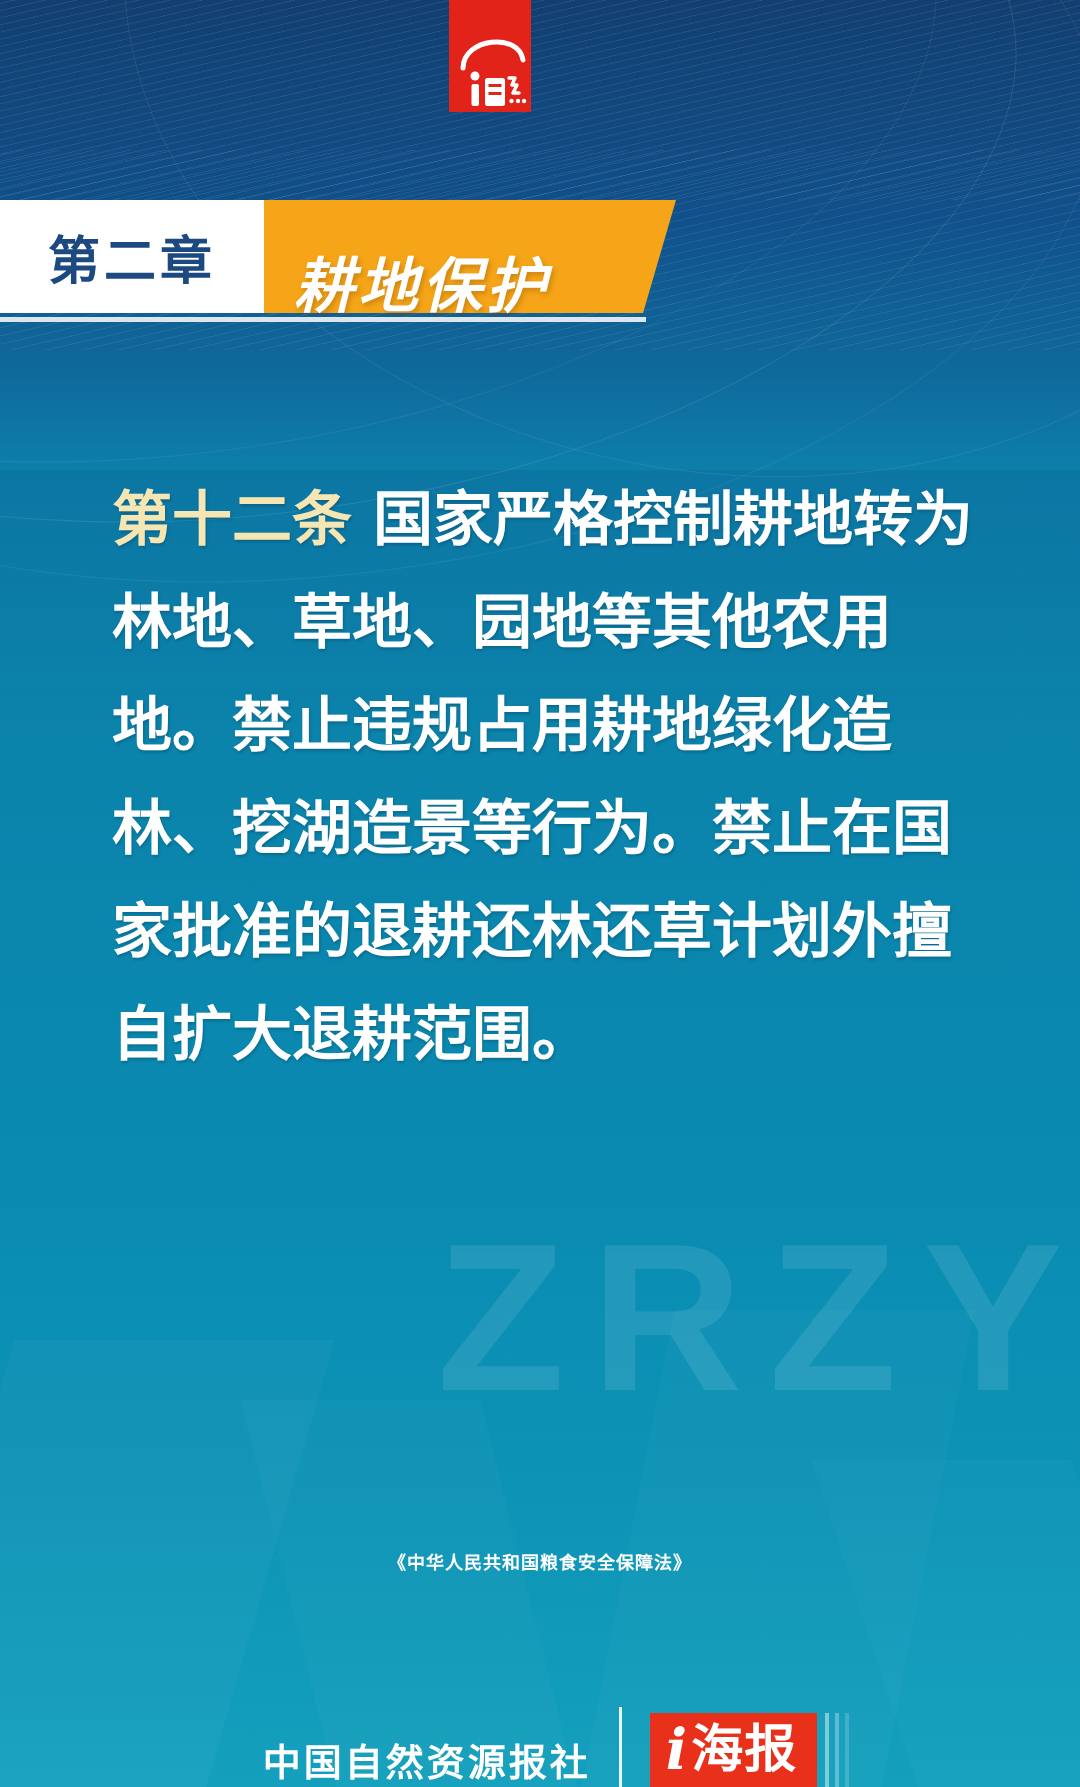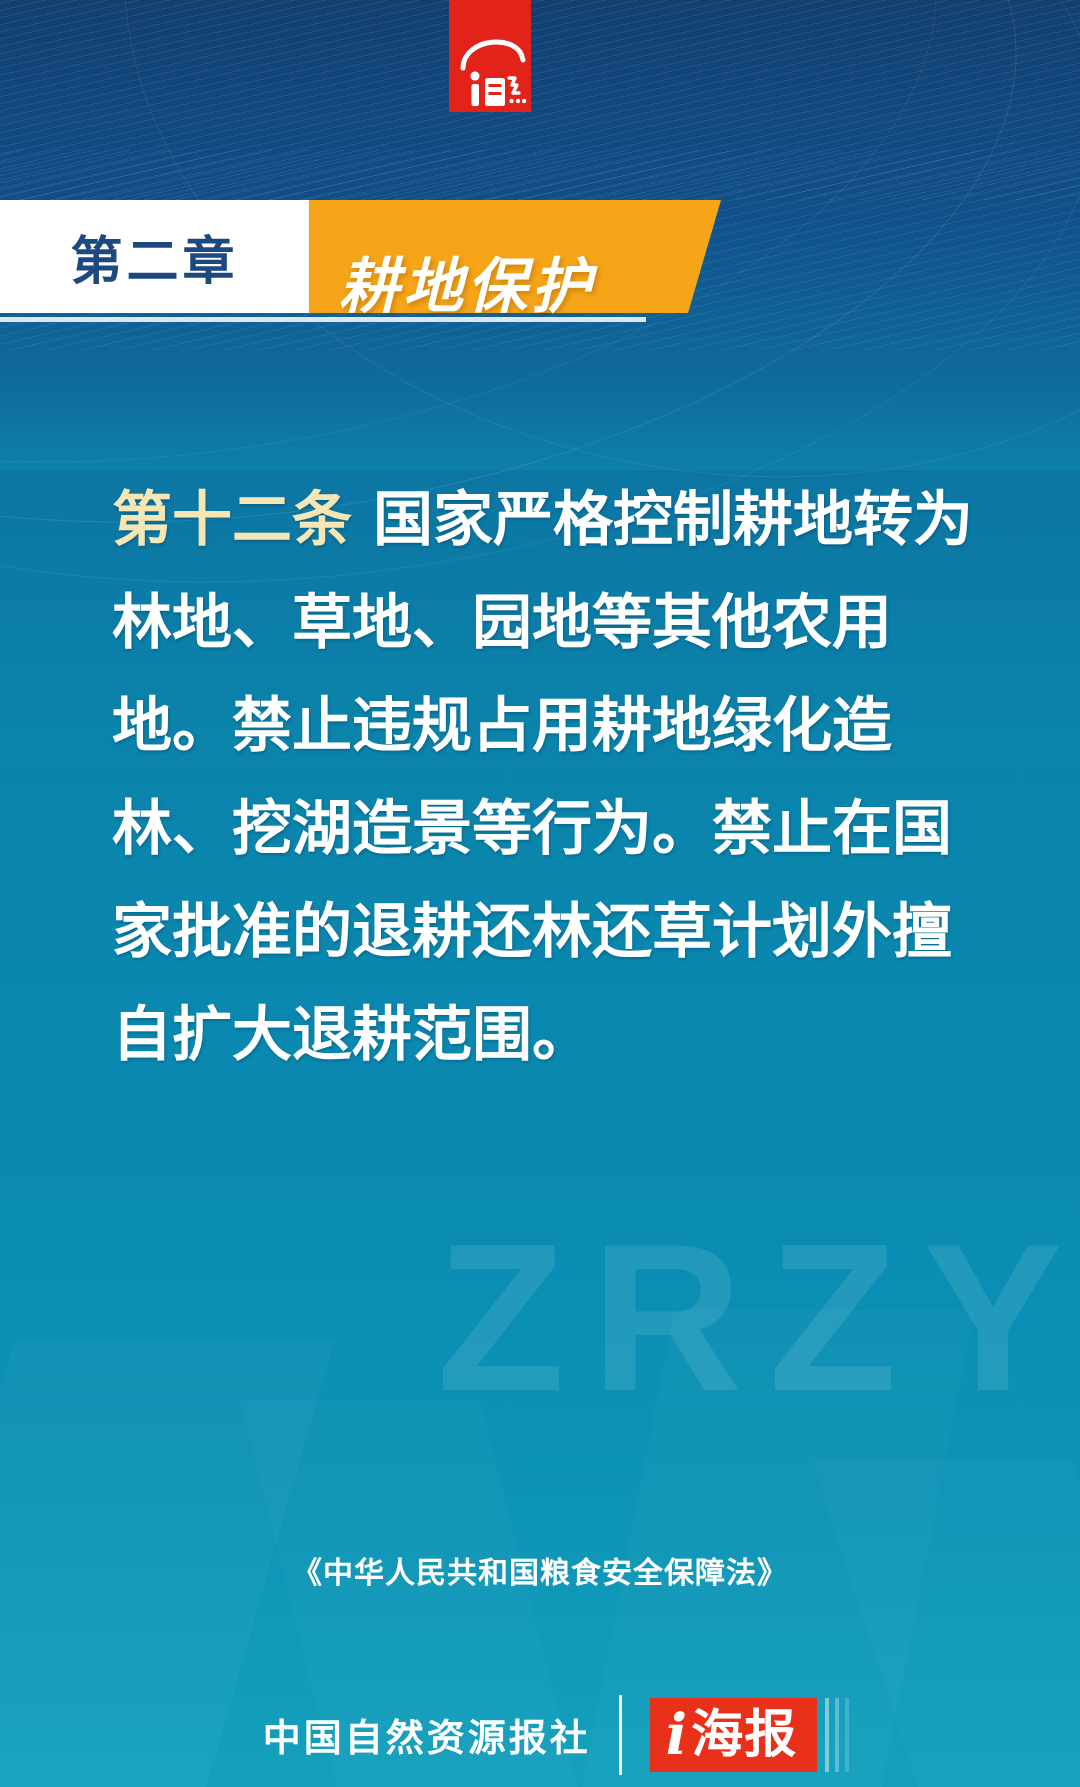--- a/index.html
+++ b/index.html
@@ -138,21 +138,21 @@
     position: absolute;
     left: 0;
     top: 200px;
     height: 113px;
     display: flex;
     align-items: stretch;
   }
   .chapter-num {
     background: #ffffff;
     color: #1c4a80;
-    width: 309px;
+    width: 264px;
     display: flex;
     align-items: center;
     justify-content: center;
     font-family: "DejaVu Sans", "Liberation Sans", sans-serif;
     font-weight: 700;
     font-size: 52px;
     letter-spacing: 4px;
   }
   .chapter-title-wrap {
     position: relative;
@@ -214,37 +214,37 @@
     position: absolute;
     left: 0;
     top: 1548px;
     width: 1080px;
     text-align: center;
     color: #ffffff;
     font-family: "DejaVu Serif", "Liberation Serif", serif;
     font-weight: 700;
   }
   .source-title {
-    font-size: 30px;
+    font-size: 18px;
     letter-spacing: 1px;
   }
   .source-sub {
     font-size: 25px;
     letter-spacing: 0px;
   }
 
   
   .bottom-bar {
     position: absolute;
     left: 0;
     top: 1682px;
     width: 1080px;
     height: 105px;
     display: flex;
-    align-items: center;
+    align-items: flex-end;
     justify-content: center;
     gap: 28px;
   }
   .publisher {
     color: #ffffff;
     font-family: "DejaVu Serif", "Liberation Serif", serif;
     font-weight: 700;
     font-size: 38px;
     letter-spacing: 3px;
   }

